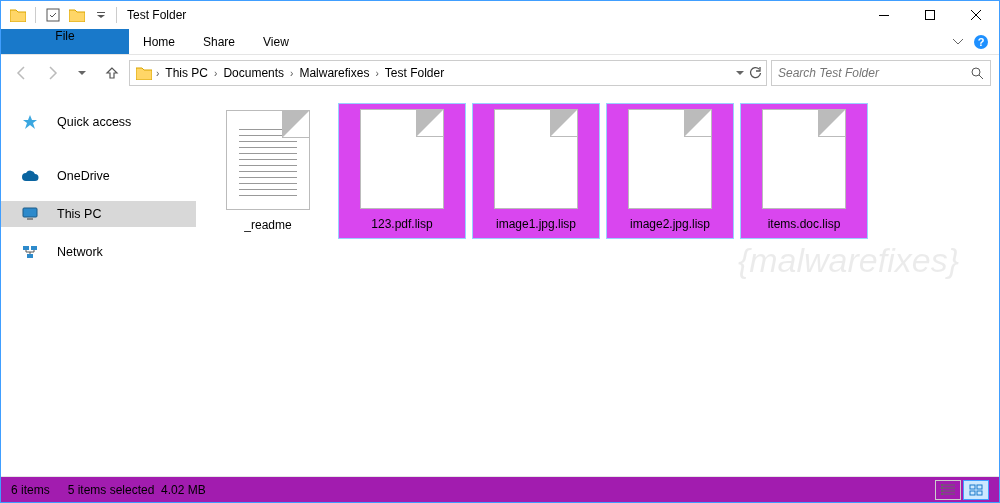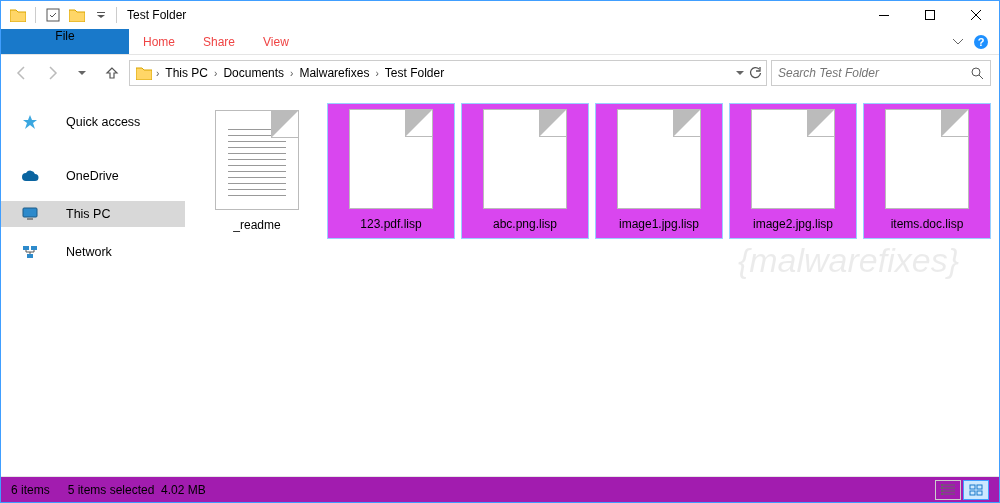--- a/index.html
+++ b/index.html
@@ -9,41 +9,41 @@
   .titlebar { height: 28px; display: flex; align-items: center; background: #fff; }
   .titlebar .qat { display: flex; align-items: center; padding-left: 6px; gap: 2px; }
   .qat-item { width: 22px; height: 22px; display:flex; align-items:center; justify-content:center; }
   .divider-v { width:1px; height:16px; background:#ccc; margin:0 4px; }
   .titlebar .title { margin-left: 6px; font-size: 12px; color:#000; }
   .win-controls { margin-left:auto; display:flex; }
   .win-btn { width:46px; height:28px; display:flex; align-items:center; justify-content:center; }
   
   
   .tabs { height: 26px; display:flex; align-items:stretch; border-bottom:1px solid #e5e5e5; }
-  .tab { padding: 0 14px; display:flex; align-items:center; font-size:12px; color:#ef4444; }
+  .tab { padding: 0 14px; display:flex; align-items:center; font-size:12px; color:#000000; }
   .tab.file { background:#1979ca; color:#000000; padding:0 18px; }
   .tabs-right { margin-left:auto; display:flex; align-items:center; padding-right:10px; gap:10px; }
   
   
   .addrbar { height: 36px; display:flex; align-items:center; padding: 4px 8px; gap:4px; }
   .navbtn { width:26px; height:26px; display:flex; align-items:center; justify-content:center; color:#666; }
   .navbtn.disabled { color:#bbb; }
   .breadcrumb { flex:1; height:26px; border:1px solid #ccc; display:flex; align-items:center; padding:0 2px; background:#fff; position:relative; }
   .bc-icon { width:20px; height:20px; display:flex; align-items:center; justify-content:center; margin:0 2px; }
   .bc-item { padding:0 6px; height:24px; display:flex; align-items:center; font-size:12px; }
   .bc-sep { color:#555; font-size:10px; }
   .bc-right { margin-left:auto; display:flex; align-items:center; padding-right:2px; gap:4px; color:#555; }
   .search { width:220px; height:26px; border:1px solid #ccc; display:flex; align-items:center; padding:0 6px; color:#777; }
   .search input { border:none; outline:none; flex:1; font-size:12px; font-style:italic; color:#0f172a; background:transparent; }
   .search .sicon { color:#555; }
   
   
   .body { display:flex; height: calc(100% - 28px - 26px - 36px - 26px); }
   .nav { width:195px; border-right: none; padding-top:18px; }
-  .nav-item { height:26px; display:flex; align-items:center; padding-left:20px; gap:27px; font-size:12.5px; }
+  .nav-item { height:26px; display:flex; align-items:center; padding-left:20px; gap:18px; font-size:12.5px; }
   .nav-item.sel { background:#d8d8d8; }
   .nav-icon { width:18px; height:18px; display:flex; align-items:center; justify-content:center; }
   
   .content { flex:1; padding:12px 8px; display:flex; gap:12px; align-items:flex-start; position:relative; }
   .file { width:128px; display:flex; flex-direction:column; align-items:center; padding:6px 2px; }
   .file.sel { background:#d946ef; border:1px solid #99d1ff; padding:5px 1px; }
   .file.nosel { border:1px solid transparent; }
   .thumb { width:84px; height:100px; background:#fff; border:1px solid #bbb; position:relative; }
   .thumb::after { content:""; position:absolute; top:0; right:0; width:26px; height:26px; background:linear-gradient(135deg, #bbb 0%, #bbb 49%, #fff 51%); border-left:1px solid #bbb; border-bottom:1px solid #bbb; }
   .thumb.text::before { content:""; position:absolute; left:12px; right:12px; top:18px; bottom:12px; background:repeating-linear-gradient(#999 0 1px, transparent 1px 6px); }
@@ -232,24 +232,20 @@
   <div class="content">
     <div class="watermark">{malwarefixes}</div>
     <div id="files-container" style="display:flex; gap:6px;">
         <div class="file nosel">
           <div class="thumb text"></div>
           <div class="fname">_readme</div>
         </div>
         <div class="file sel">
           <div class="thumb"></div>
           <div class="fname">123.pdf.lisp</div>
-        </div>
-        <div class="file sel">
-          <div class="thumb"></div>
-          <div class="fname">abc.png.lisp</div>
         </div>
         <div class="file sel">
           <div class="thumb"></div>
           <div class="fname">image1.jpg.lisp</div>
         </div>
         <div class="file sel">
           <div class="thumb"></div>
           <div class="fname">image2.jpg.lisp</div>
         </div>
         <div class="file sel">

